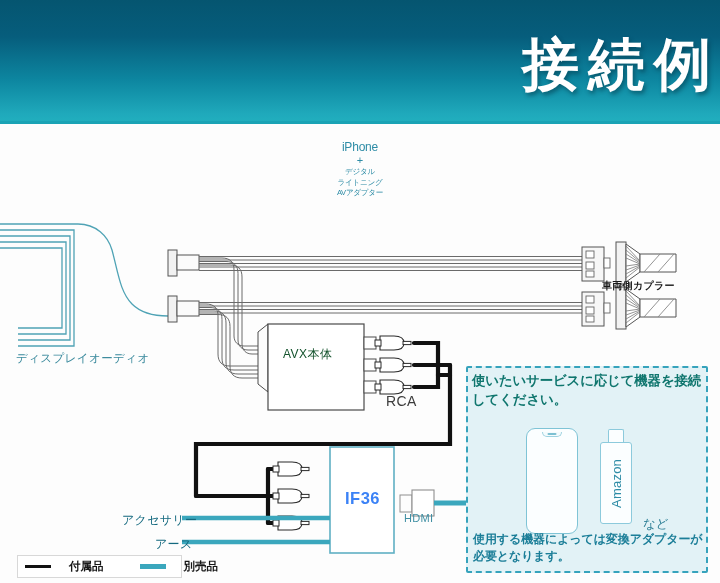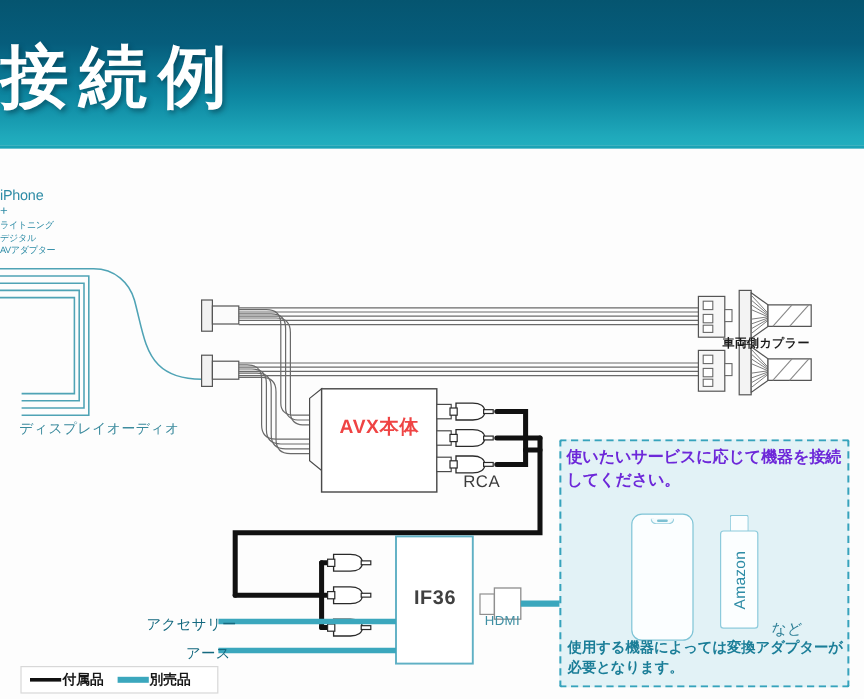--- a/index.html
+++ b/index.html
@@ -23,21 +23,21 @@
     background: linear-gradient(to bottom, #055570 0%, #065d7c 30%, #0d86a0 66%, #1fa9bb 94%, #21aebe 100%);
   }
   #header-rule {
     position: absolute; left: 0; top: 121px;
     width: 720px; height: 3px;
     background: #1aa3b5;
   }
   #header-title {
     position: absolute; left: 0; top: 33px;
     width: 720px;
-    text-align: left;
+    text-align: right;
     color: #ffffff;
     font-size: 57px;
     font-weight: bold;
     letter-spacing: 9px;
     line-height: 62px;
     text-shadow: 2px 3px 4px rgba(0,40,55,0.45);
   }
 
   
   #canvas {
@@ -59,41 +59,41 @@
     white-space: nowrap;
   }
   .dlabel-dark {
     position: absolute;
     color: #111111;
     white-space: nowrap;
   }
 
   #label-display-audio { left: 16px; top: 228px; font-size: 11.5px; letter-spacing: 0.4px; }
   #label-coupler { left: 602px; top: 155px; color: #1a1a1a; font-size: 10px; font-weight: bold; letter-spacing: 0.3px; }
-  #label-avx { left: 283px; top: 222px; font-size: 16px; font-weight: bold; letter-spacing: 0.5px; color:#ef4444; }
+  #label-avx { left: 283px; top: 222px; font-size: 12px; font-weight: normal; letter-spacing: 0.5px; color:#14532d; }
   #label-rca { left: 386px; top: 269px; font-size: 14px; color: #3c3c3c; letter-spacing: .4px;}
-  #label-if36 { left: 345px; top: 368px; color: #404040; font-size: 16.5px; font-weight: bold; letter-spacing: .5px;}
+  #label-if36 { left: 345px; top: 368px; color: #3b82f6; font-size: 16.5px; font-weight: bold; letter-spacing: .5px;}
   #label-hdmi { left: 404px; top: 388px; color: #3f8fa3; font-size: 11px; letter-spacing: .3px;}
   #label-accessory { left: 122px; top: 390px; color: #14697f; font-size: 12px; letter-spacing: .3px; text-align: right;}
   #label-earth { left: 155px; top: 414px; color: #14697f; font-size: 12px; letter-spacing: .3px;}
   #label-etc { left: 643px; top: 394px; color: #2d7f96; font-size: 12.5px; text-align: center; }
 
   
   #service-panel {
     position: absolute;
     left: 466px; top: 242px;
     width: 242px; height: 207px;
     background: #e2f2f6;
     border: 2px dashed #36a3bc;
     border-radius: 2px;
   }
   #service-top-text {
     position: absolute; left: 472px; top: 247px;
     width: 232px;
-    color: #6d28d9;
+    color: #0f766e;
     font-size: 13.4px;
     font-weight: bold;
     line-height: 19px;
     letter-spacing: -0.1px;
   }
   #service-bottom-text {
     position: absolute; left: 473px; top: 407px;
     width: 232px;
     color: #1b7e98;
     font-size: 12px;
@@ -119,23 +119,22 @@
     border-radius: 0 0 5px 5px;
     background: #f4fbfd;
   }
   #phone-notch-dash {
     position:absolute; left:50%; top:4px; transform:translateX(-50%);
     width:9px; height:1.6px; background:#7cc0d2; border-radius:1px;
   }
   #phone-text {
     position: absolute; left: 0; top: 16px;
     width: 100%;
-    text-align: left;
+    text-align: center;
     color: #2e8ca6;
-    margin-top: 16px;
   }
   #phone-text .t1 { font-size: 12px; line-height: 14px; letter-spacing: -.2px;}
   #phone-text .t2 { font-size: 11px; line-height: 13px; }
   #phone-text .t3 { font-size: 7.6px; line-height: 10.5px; letter-spacing: -.3px;}
 
   
   #stick-body {
     position: absolute; left: 600px; top: 318px;
     width: 32px; height: 82px;
     background: #fbfeff;
@@ -164,21 +163,21 @@
   }
 
   
   #legend {
     position: absolute; left: 17px; top: 555px;
     width: 165px; height: 23px;
     background: #ffffff;
     border: 1px solid #d8d8d8;
     display: flex; align-items: center;
     padding: 0 7px;
-    gap: 1px;
+    gap: 18px;
   }
   .legend-swatch { width: 26px; height: 3.6px; flex: none; }
   .legend-swatch.black { background: #111111; }
   .legend-swatch.teal  { background: #3ba7bd; height: 4.2px; }
   .legend-text { font-size: 11.5px; font-weight: bold; color: #161616; white-space: nowrap; }
   .legend-gap { width: 9px; }
 </style>
 </head>
 <body>
 
@@ -354,22 +353,22 @@
     <div id="service-panel"></div>
     <div id="service-top-text">使いたいサービスに応じて機器を接続してください。</div>
 
     <div id="phone">
       <div id="phone-notch"></div>
       <div id="phone-notch-dash"></div>
     </div>
     <div id="phone-text">
       <div class="t1">iPhone</div>
       <div class="t2">+</div>
+      <div class="t3">デジタル</div>
       <div class="t3">ライトニング</div>
-      <div class="t3">デジタル</div>
       <div class="t3">AVアダプター</div>
     </div>
 
     <div id="stick-plug"></div>
     <div id="stick-body"></div>
     <div id="stick-label">
       <span>Amazon</span>
     </div>
 
     <div class="dlabel" id="label-etc">など</div>

